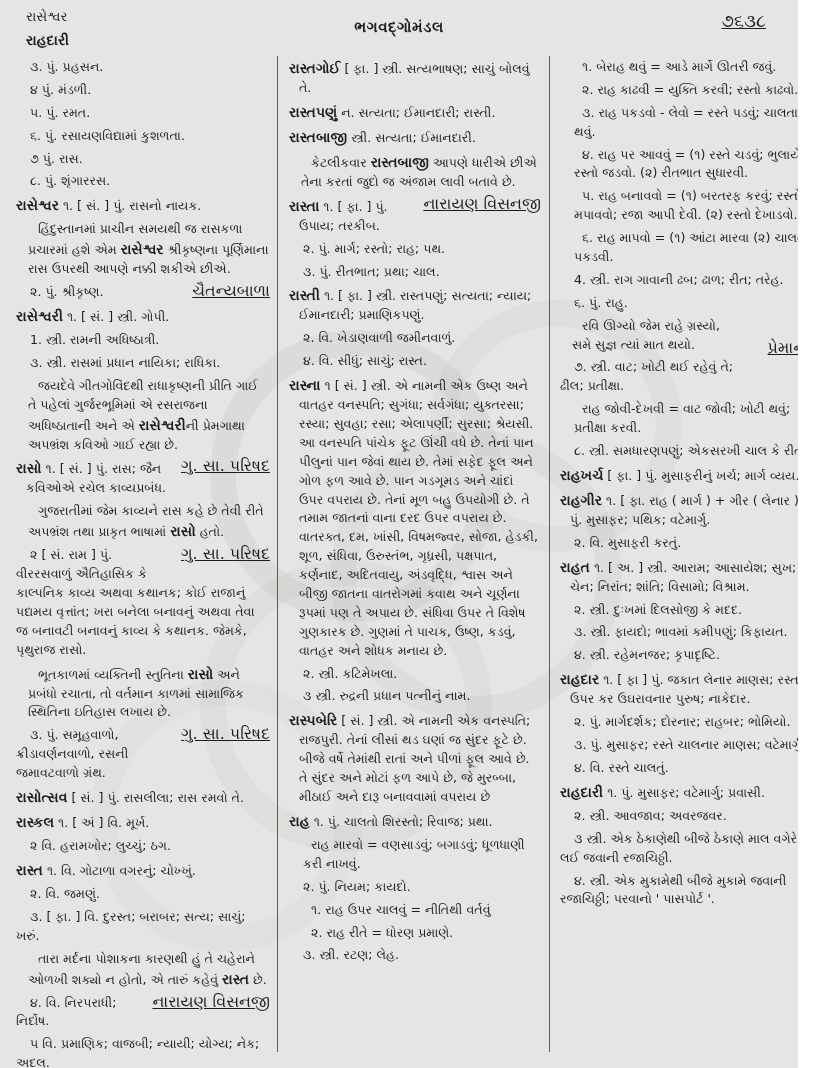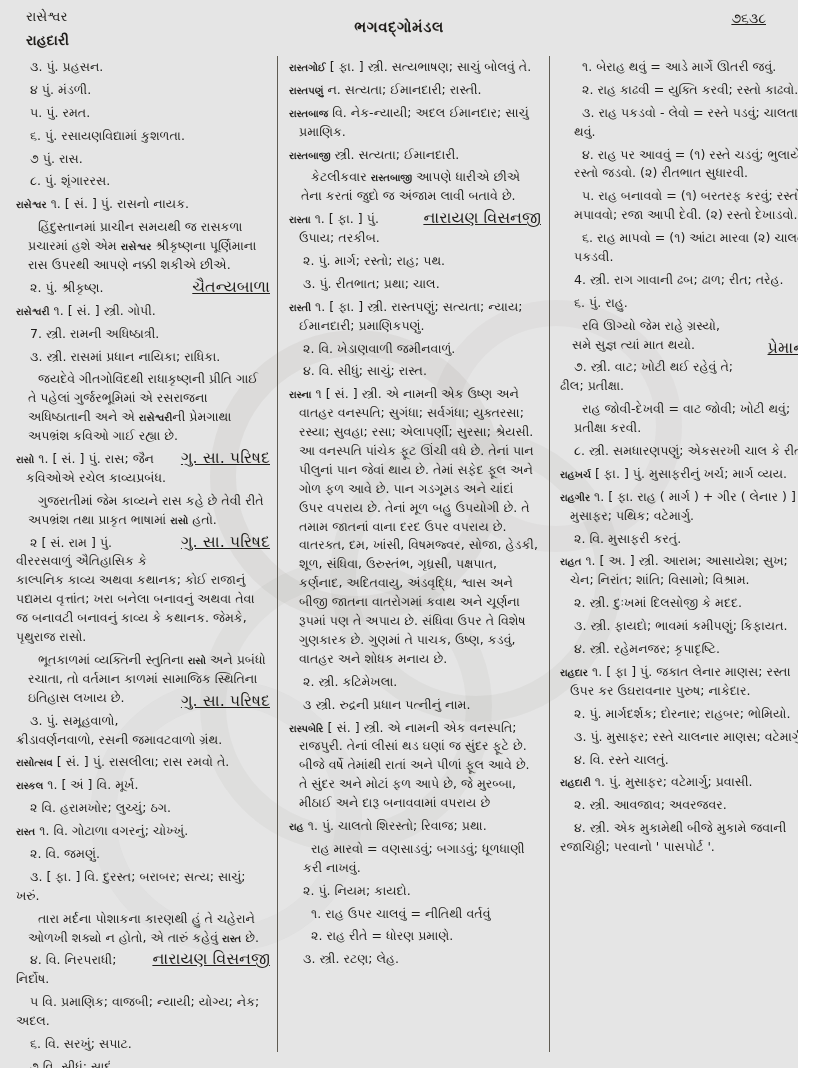--- a/index.html
+++ b/index.html
@@ -13,32 +13,32 @@
   .wm{position:absolute; border-radius:50%; border:26px solid rgba(110,104,92,.07); pointer-events:none;}
   .wm1{width:240px;height:240px;left:210px;top:330px;}
   .wm2{width:240px;height:240px;left:330px;top:430px;border-color:rgba(110,104,92,.06);}
   .wm3{width:240px;height:240px;left:200px;top:560px;border-color:rgba(110,104,92,.055);}
   .wm4{width:200px;height:200px;left:430px;top:300px;border-color:rgba(110,104,92,.05);}
   .wm5{width:220px;height:220px;left:90px;top:680px;border-color:rgba(110,104,92,.04);}
 
   .hdr-guide-top{position:absolute;left:26px;top:8px;font-size:13.5px;}
   .hdr-guide-bottom{position:absolute;left:26px;top:32px;font-size:14px;font-weight:bold;}
   .hdr-title{position:absolute;left:0;right:0;top:18px;text-align:center;font-size:15px;font-weight:bold;letter-spacing:.5px;}
-  .hdr-page{position:absolute;right:32px;top:10px;font-size:14px;text-decoration:underline;}
+  .hdr-page{position:absolute;right:32px;top:10px;font-size:18px;text-decoration:underline;}
 
   .vr{position:absolute;top:56px;height:996px;width:1px;background:#5f5b52;}
   .vr1{left:277px;} .vr2{left:549px;}
 
   .col{position:absolute;top:58px;font-size:12.6px;line-height:1.5;}
   .col0{left:16px;width:254px;}
   .col1{left:289px;width:252px;}
   .col2{left:560px;width:254px;}
 
   .p{margin:0 0 4px 0;}
-  .p b{font-size:10px;text-align:center;}
+  .p b{font-size:14px;text-align:center;}
   
   .e{padding-left:10px;text-indent:-10px;}
   
   .s{padding-left:0;text-indent:14px;}
   
   .q{padding-left:12px;text-indent:10px;white-space:pre-line;}
   
   .i{padding-left:14px;text-indent:8px;}
   .attrib{float:right;font-size:16px;text-decoration:underline;}
 </style>
@@ -64,21 +64,21 @@
       <div class="p s">૩. પું. પ્રહસન.</div>
       <div class="p s">૪ પું. મંડળી.</div>
       <div class="p s">૫. પું. રમત.</div>
       <div class="p s">૬. પું. રસાયણવિદ્યામાં કુશળતા.</div>
       <div class="p s">૭ પું. રાસ.</div>
       <div class="p s">૮. પું. શૃંગારરસ.</div>
       <div class="p e"><b>રાસેશ્વર</b> ૧. [ સં. ] પું. રાસનો નાયક.</div>
       <div class="p q">હિંદુસ્તાનમાં પ્રાચીન સમયથી જ રાસકળા પ્રચારમાં હશે એમ <b>રાસેશ્વર</b> શ્રીકૃષ્ણના પૂર્ણિમાના રાસ ઉપરથી આપણે નક્કી શકીએ છીએ.<span class="attrib">ચૈતન્યબાળા</span></div>
       <div class="p s">૨. પું. શ્રીકૃષ્ણ.</div>
       <div class="p e"><b>રાસેશ્વરી</b> ૧. [ સં. ] સ્ત્રી. ગોપી.</div>
-      <div class="p s">7. સ્ત્રી. રામની અધિષ્ઠાત્રી.</div>
+      <div class="p s">1. સ્ત્રી. રામની અધિષ્ઠાત્રી.</div>
       <div class="p s">૩. સ્ત્રી. રાસમાં પ્રધાન નાયિકા; રાધિકા.</div>
       <div class="p q">જયદેવે ગીતગોવિંદથી રાધાકૃષ્ણની પ્રીતિ ગાઈ તે પહેલાં ગુર્જરભૂમિમાં એ રસરાજના અધિષ્ઠાતાની અને એ <b>રાસેશ્વરી</b>ની પ્રેમગાથા અપભ્રંશ કવિઓ ગાઈ રહ્યા છે.<span class="attrib">ગુ. સા. પરિષદ</span></div>
       <div class="p e"><b>રાસો</b> ૧. [ સં. ] પું. રાસ; જૈન કવિઓએ રચેલ કાવ્યપ્રબંધ.</div>
       <div class="p q">ગુજરાતીમાં જેમ કાવ્યને રાસ કહે છે તેવી રીતે અપભ્રંશ તથા પ્રાકૃત ભાષામાં <b>રાસો</b> હતો.<span class="attrib">ગુ. સા. પરિષદ</span></div>
       <div class="p s">૨ [ સં. રામ ] પું. વીરરસવાળું ઐતિહાસિક કે કાલ્પનિક કાવ્ય અથવા કથાનક; કોઈ રાજાનું પદ્યમય વૃત્તાંત; ખરા બનેલા બનાવનું અથવા તેવા જ બનાવટી બનાવનું કાવ્ય કે કથાનક. જેમકે, પૃથુરાજ રાસો.</div>
       <div class="p q">ભૂતકાળમાં વ્યક્તિની સ્તુતિના <b>રાસો</b> અને પ્રબંધો રચાતા, તો વર્તમાન કાળમાં સામાજિક સ્થિતિના ઇતિહાસ લખાય છે.<span class="attrib">ગુ. સા. પરિષદ</span></div>
       <div class="p s">૩. પું. સમૂહવાળો, ક્રીડાવર્ણનવાળો, રસની જમાવટવાળો ગ્રંથ.</div>
       <div class="p e"><b>રાસોત્સવ</b> [ સં. ] પું. રાસલીલા; રાસ રમવો તે.</div>
       <div class="p e"><b>રાસ્કલ</b> ૧. [ અં ] વિ. મૂર્ખ.</div>
       <div class="p s">૨ વિ. હરામખોર; લુચ્ચું; ઠગ.</div>
@@ -88,21 +88,20 @@
       <div class="p q">તારા મર્દના પોશાકના કારણથી હું તે ચહેરાને ઓળખી શક્યો ન હોતો, એ તારું કહેવું <b>રાસ્ત</b> છે.<span class="attrib">નારાયણ વિસનજી</span></div>
       <div class="p s">૪. વિ. નિરપરાધી; નિર્દોષ.</div>
       <div class="p s">૫ વિ. પ્રમાણિક; વાજબી; ન્યાયી; યોગ્ય; નેક; અદલ.</div>
       <div class="p s">૬. વિ. સરખું; સપાટ.</div>
       <div class="p s">૭ વિ. સીધું; સાદું.</div>
       <div class="p e"><b>રાસ્તગો</b> [ ફા. ] પું. સત્યવાદી માણસ.</div>
     </div>
   <div class="col col1">
       <div class="p e"><b>રાસ્તગોઈ</b> [ ફા. ] સ્ત્રી. સત્યભાષણ; સાચું બોલવું તે.</div>
       <div class="p e"><b>રાસ્તપણું</b> ન. સત્યતા; ઈમાનદારી; રાસ્તી.</div>
-      <div class="p e"><b>રાસ્તબાજ</b> વિ. નેક-ન્યાયી; અદલ ઈમાનદાર; સાચું પ્રમાણિક.</div>
       <div class="p e"><b>રાસ્તબાજી</b> સ્ત્રી. સત્યતા; ઈમાનદારી.</div>
       <div class="p q">કેટલીકવાર <b>રાસ્તબાજી</b> આપણે ધારીએ છીએ તેના કરતાં જુદો જ અંજામ લાવી બતાવે છે.<span class="attrib">નારાયણ વિસનજી</span></div>
       <div class="p e"><b>રાસ્તા</b> ૧. [ ફા. ] પું. ઉપાય; તરકીબ.</div>
       <div class="p s">૨. પું. માર્ગ; રસ્તો; રાહ; પથ.</div>
       <div class="p s">૩. પું. રીતભાત; પ્રથા; ચાલ.</div>
       <div class="p e"><b>રાસ્તી</b> ૧. [ ફા. ] સ્ત્રી. રાસ્તપણું; સત્યતા; ન્યાય; ઈમાનદારી; પ્રમાણિકપણું.</div>
       <div class="p s">૨. વિ. ખેડાણવાળી જમીનવાળું.</div>
       <div class="p s">૪. વિ. સીધું; સાચું; રાસ્ત.</div>
       <div class="p e"><b>રાસ્ના</b> ૧ [ સં. ] સ્ત્રી. એ નામની એક ઉષ્ણ અને વાતહર વનસ્પતિ; સુગંધા; સર્વગંધા; યુક્તરસા; રસ્યા; સુવહા; રસા; એલાપર્ણી; સુરસા; શ્રેયસી. આ વનસ્પતિ પાંચેક ફૂટ ઊંચી વધે છે. તેનાં પાન પીલુનાં પાન જેવાં થાય છે. તેમાં સફેદ ફૂલ અને ગોળ ફળ આવે છે. પાન ગડગૂમડ અને ચાંદાં ઉપર વપરાય છે. તેનાં મૂળ બહુ ઉપયોગી છે. તે તમામ જાતનાં વાના દરદ ઉપર વપરાય છે. વાતરક્ત, દમ, ખાંસી, વિષમજ્વર, સોજા, હેડકી, શૂળ, સંધિવા, ઉરુસ્તંભ, ગૃધ્રસી, પક્ષપાત, કર્ણનાદ, અદિતવાયુ, અંડવૃદ્ધિ, શ્વાસ અને બીજી જાતના વાતરોગમાં કવાથ અને ચૂર્ણના રૂપમાં પણ તે અપાય છે. સંધિવા ઉપર તે વિશેષ ગુણકારક છે. ગુણમાં તે પાચક, ઉષ્ણ, કડવું, વાતહર અને શોધક મનાય છે.</div>
       <div class="p s">૨. સ્ત્રી. કટિમેખલા.</div>
@@ -135,15 +134,16 @@
       <div class="p e"><b>રાહત</b> ૧. [ અ. ] સ્ત્રી. આરામ; આસાયેશ; સુખ; ચેન; નિરાંત; શાંતિ; વિસામો; વિશ્રામ.</div>
       <div class="p s">૨. સ્ત્રી. દુઃખમાં દિલસોજી કે મદદ.</div>
       <div class="p s">૩. સ્ત્રી. ફાયદો; ભાવમાં કમીપણું; કિફાયત.</div>
       <div class="p s">૪. સ્ત્રી. રહેમનજર; કૃપાદૃષ્ટિ.</div>
       <div class="p e"><b>રાહદાર</b> ૧. [ ફા ] પું. જકાત લેનાર માણસ; રસ્તા ઉપર કર ઉઘરાવનાર પુરુષ; નાકેદાર.</div>
       <div class="p s">૨. પું. માર્ગદર્શક; દોરનાર; રાહબર; ભોમિયો.</div>
       <div class="p s">૩. પું. મુસાફર; રસ્તે ચાલનાર માણસ; વટેમાર્ગુ.</div>
       <div class="p s">૪. વિ. રસ્તે ચાલતું.</div>
       <div class="p e"><b>રાહદારી</b> ૧. પું. મુસાફર; વટેમાર્ગુ; પ્રવાસી.</div>
       <div class="p s">૨. સ્ત્રી. આવજાવ; અવરજવર.</div>
+      <div class="p s">૩ સ્ત્રી. એક ઠેકાણેથી બીજે ઠેકાણે માલ વગેરે લઈ જવાની રજાચિઠ્ઠી.</div>
       <div class="p s">૪. સ્ત્રી. એક મુકામેથી બીજે મુકામે જવાની રજાચિઠ્ઠી; પરવાનો ' પાસપોર્ટ '.</div>
     </div>
 </div>
 
 </body></html>

